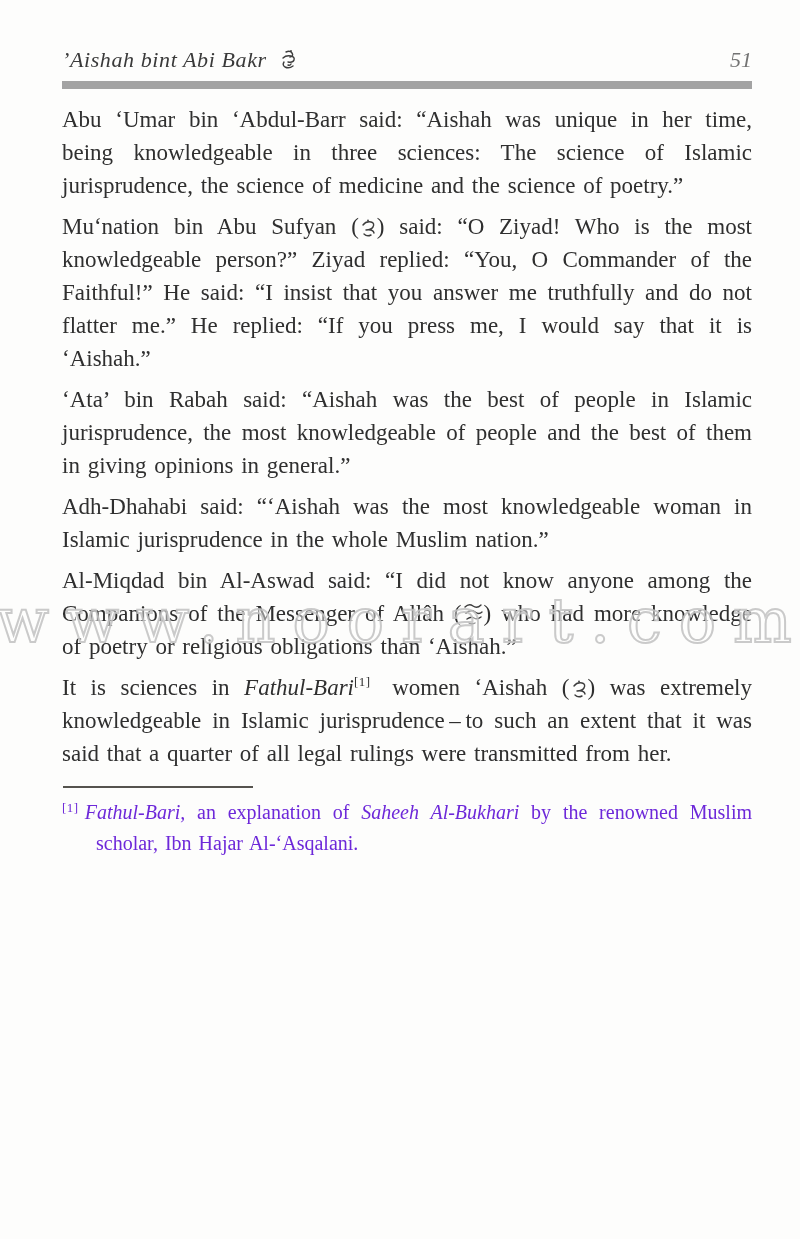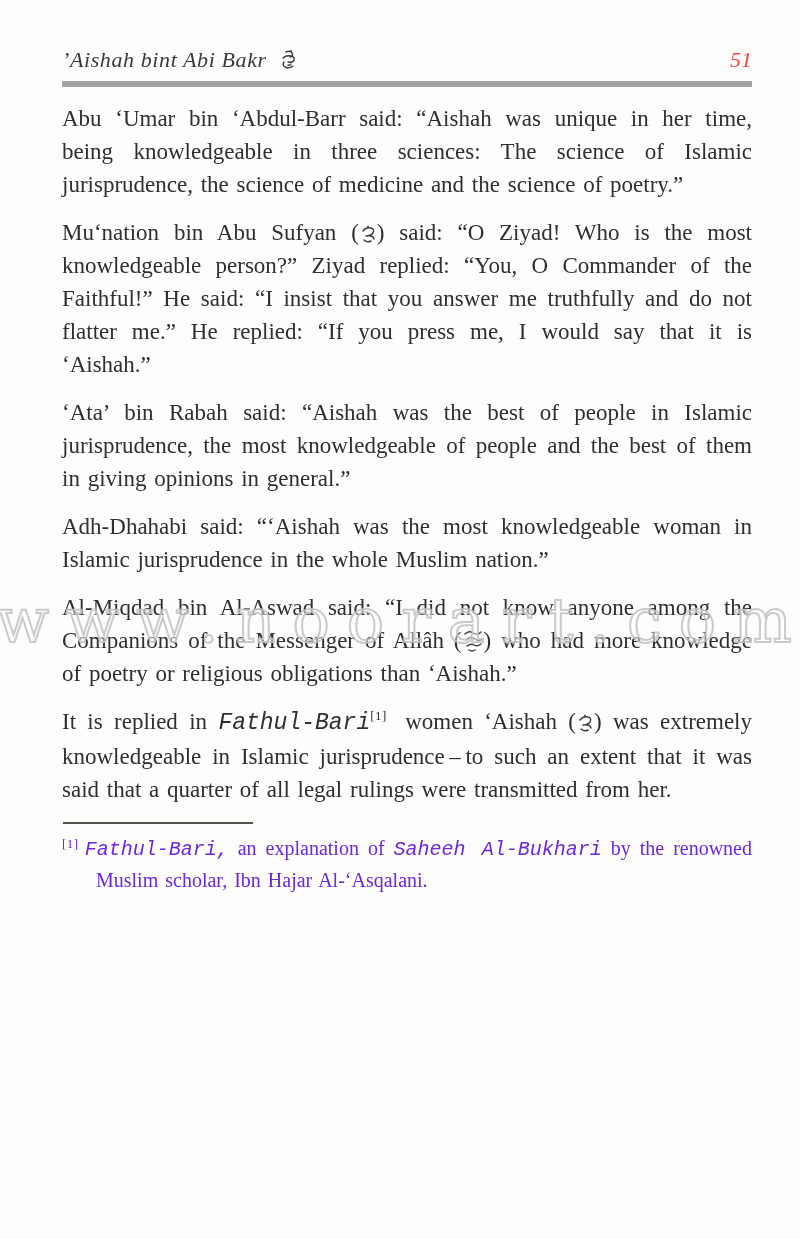--- a/index.html
+++ b/index.html
@@ -19,21 +19,21 @@
   .content {
     position: absolute;
     left: 62px;
     top: 46px;
     width: 690px;
   }
   .page-header {
     display: flex;
     justify-content: space-between;
     align-items: baseline;
-    border-bottom: 6px solid #a3a3a3;
+    border-bottom: 8px solid #a3a3a3;
     padding-bottom: 8px;
   }
   .header-left {
     display: flex;
     align-items: baseline;
   }
   .page-title {
     font-style: italic;
     font-size: 22px;
     letter-spacing: 0.6px;
@@ -44,43 +44,42 @@
     line-height: 0;
   }
   .header-callig {
     margin-left: 12px;
     position: relative;
     top: 3px;
   }
   .page-number {
     font-style: italic;
     font-size: 22px;
-    color: #ef4444;
+    color: #737373;
   }
   .body-text {
     margin-top: 14px;
   }
   .body-text p {
-    margin: 15px 0 8px 0;
+    margin: 0 0 8px 0;
     font-size: 23px;
     line-height: 33px;
     text-align: justify;
     word-spacing: 2px;
   }
   .inline-callig {
     vertical-align: -5px;
     margin: 0 1px;
   }
   .inline-callig-sm {
     vertical-align: -4px;
     margin: 0 1px;
   }
   .book-title {
     font-style: italic;
-    font-family: Liberation Mono, monospace;
   }
   .sup-ref {
     font-size: 13px;
     vertical-align: 9px;
     line-height: 0;
     margin-right: 7px;
     letter-spacing: 0.5px;
   }
   .footnote-sep {
     width: 190px;
@@ -158,21 +157,21 @@
             </svg></span><span>) said: “O Ziyad! Who is the most knowledgeable person?” Ziyad replied: “You, O Commander of the Faithful!” He said: “I insist that you answer me truthfully and do not flatter me.” He replied: “If you press me, I would say that it is ‘Aishah.”</span></p>
 
       <p><span>‘Ata’ bin Rabah said: “Aishah was the best of people in Islamic jurisprudence, the most knowledgeable of people and the best of them in giving opinions in general.”</span></p>
 
       <p><span>Adh-Dhahabi said: “‘Aishah was the most knowledgeable woman in Islamic jurisprudence in the whole Muslim nation.”</span></p>
 
       <p><span>Al-Miqdad bin Al-Aswad said: “I did not know anyone among the Companions of the Messenger of Allâh (</span><span class="callig inline-callig"><svg class="squiggle" width="20" height="24" viewBox="0 0 20 24">
               <path d="M2 5 q4 -4 8 -1 t8 -1 M3 11 q5 -4 9 -1 t7 0 M4 17 q4 -3 7 -1 t7 -1 M6 21 q3 2 6 0"></path>
             </svg></span><span>) who had more knowledge of poetry or religious obligations than ‘Aishah.”</span></p>
 
-      <p><span>It is replied in </span><span class="book-title">Fathul-Bari</span><sup class="sup-ref">[1]</sup><span> women ‘Aishah (</span><span class="callig inline-callig-sm"><svg class="squiggle" width="16" height="19" viewBox="0 0 16 19">
+      <p><span>It is sciences in </span><span class="book-title">Fathul-Bari</span><sup class="sup-ref">[1]</sup><span> women ‘Aishah (</span><span class="callig inline-callig-sm"><svg class="squiggle" width="16" height="19" viewBox="0 0 16 19">
               <path d="M3 6 q3 -4 8 -3 q4 1 2 5 q-2 3 -7 3 q7 -1 8 3 M4 15 q3 3 7 1"></path>
               <circle cx="8" cy="1.5" r="0.9" fill="#3d3d3d" stroke="none"></circle>
             </svg></span><span>) was extremely knowledgeable in Islamic jurisprudence – to such an extent that it was said that a quarter of all legal rulings were transmitted from her.</span></p>
 
 
     </div>
 
     <div class="footnote-sep"></div>
 
     <div class="footnote"><sup class="sup-ref">[1]</sup><span class="book-title">Fathul-Bari,</span><span> an explanation of </span><span class="book-title">Saheeh Al-Bukhari</span><span> by the renowned Muslim scholar, Ibn Hajar Al-‘Asqalani.</span></div>

